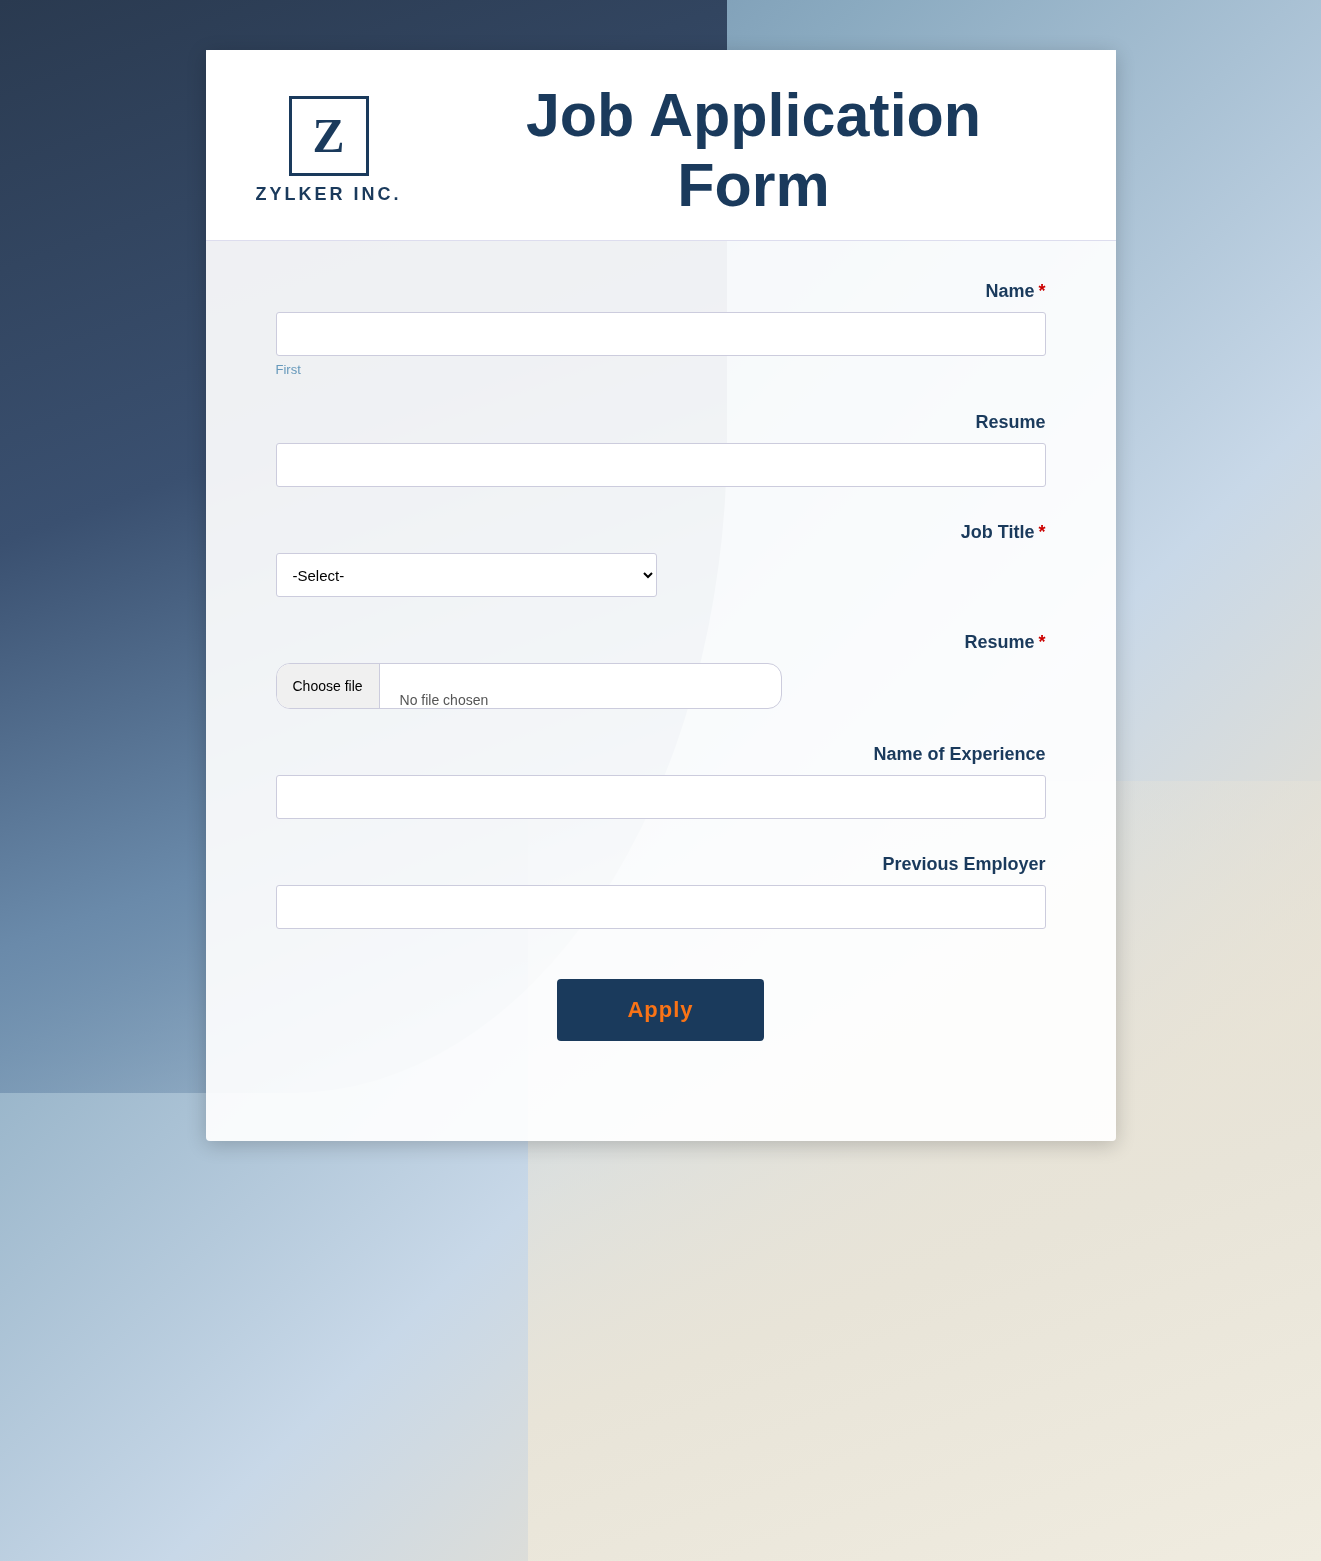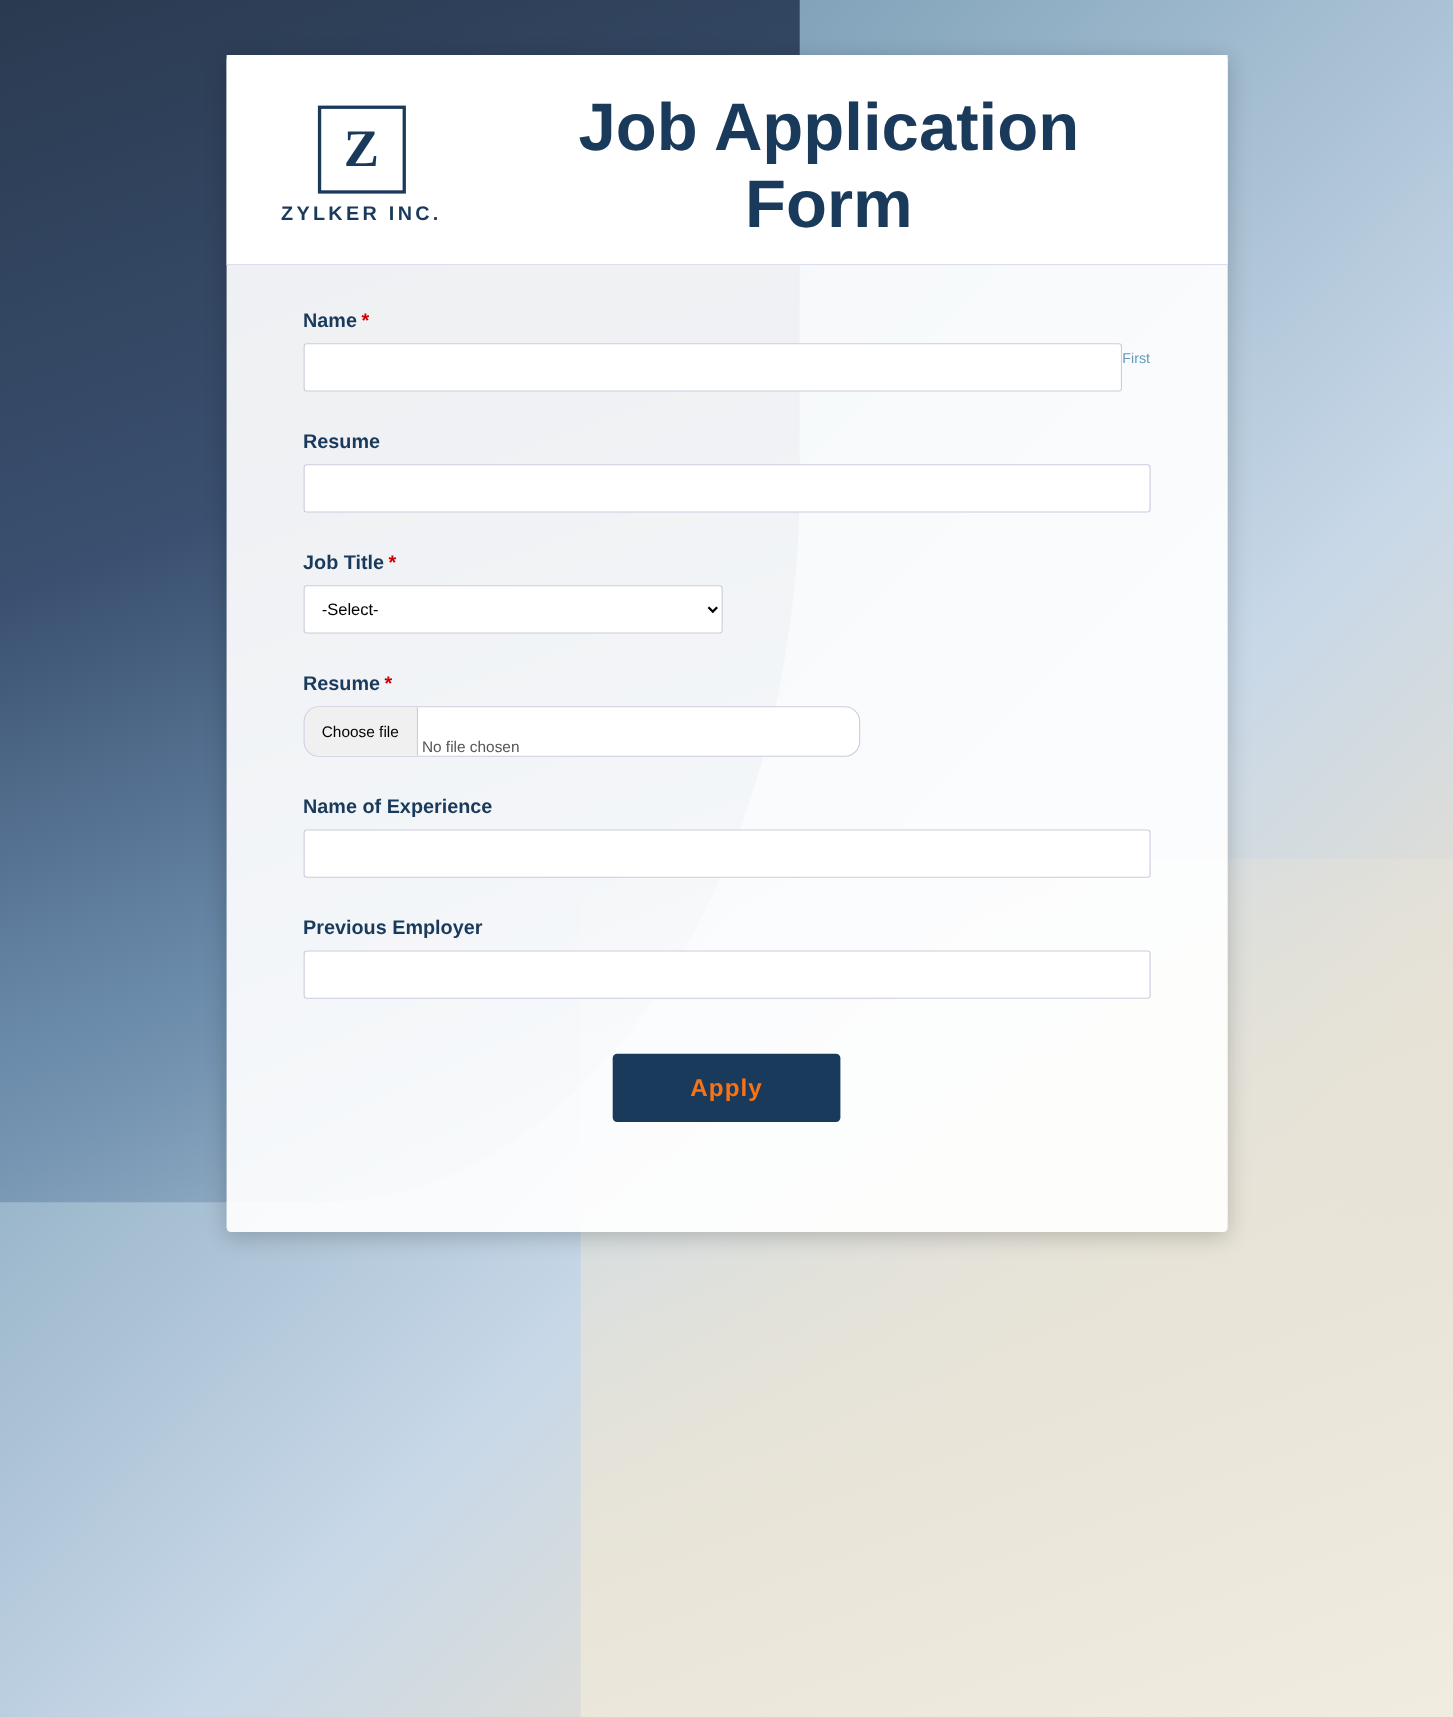--- a/index.html
+++ b/index.html
@@ -127,36 +127,37 @@
     .field-group {
       margin-bottom: 35px;
     }
 
     .field-label {
       font-size: 18px;
       font-weight: bold;
       color: #1a3a5c;
       margin-bottom: 10px;
       display: block;
+      text-align: right;
     }
 
     .required-star {
       color: #cc0000;
       margin-left: 4px;
     }
 
     .name-row {
       display: flex;
       gap: 30px;
     }
 
     .name-field {
       flex: 1;
       display: flex;
-      flex-direction: row;
+      flex-direction: column;
     }
 
     .sub-label {
       font-size: 13px;
       color: #6699bb;
       margin-top: 6px;
     }
 
     input[type="text"],
     input[type="email"] {
@@ -201,21 +202,21 @@
       border: none;
       border-right: 1px solid #ccd;
       padding: 10px 16px;
       font-size: 14px;
       cursor: pointer;
       white-space: nowrap;
       height: 44px;
     }
 
     .file-chosen-text {
-      padding: 0 4px;
+      padding: 0 20px;
       font-size: 14px;
       color: #555;
     }
 
     .experience-input {
       width: 430px;
     }
 
     .employer-input {
       width: 430px;

